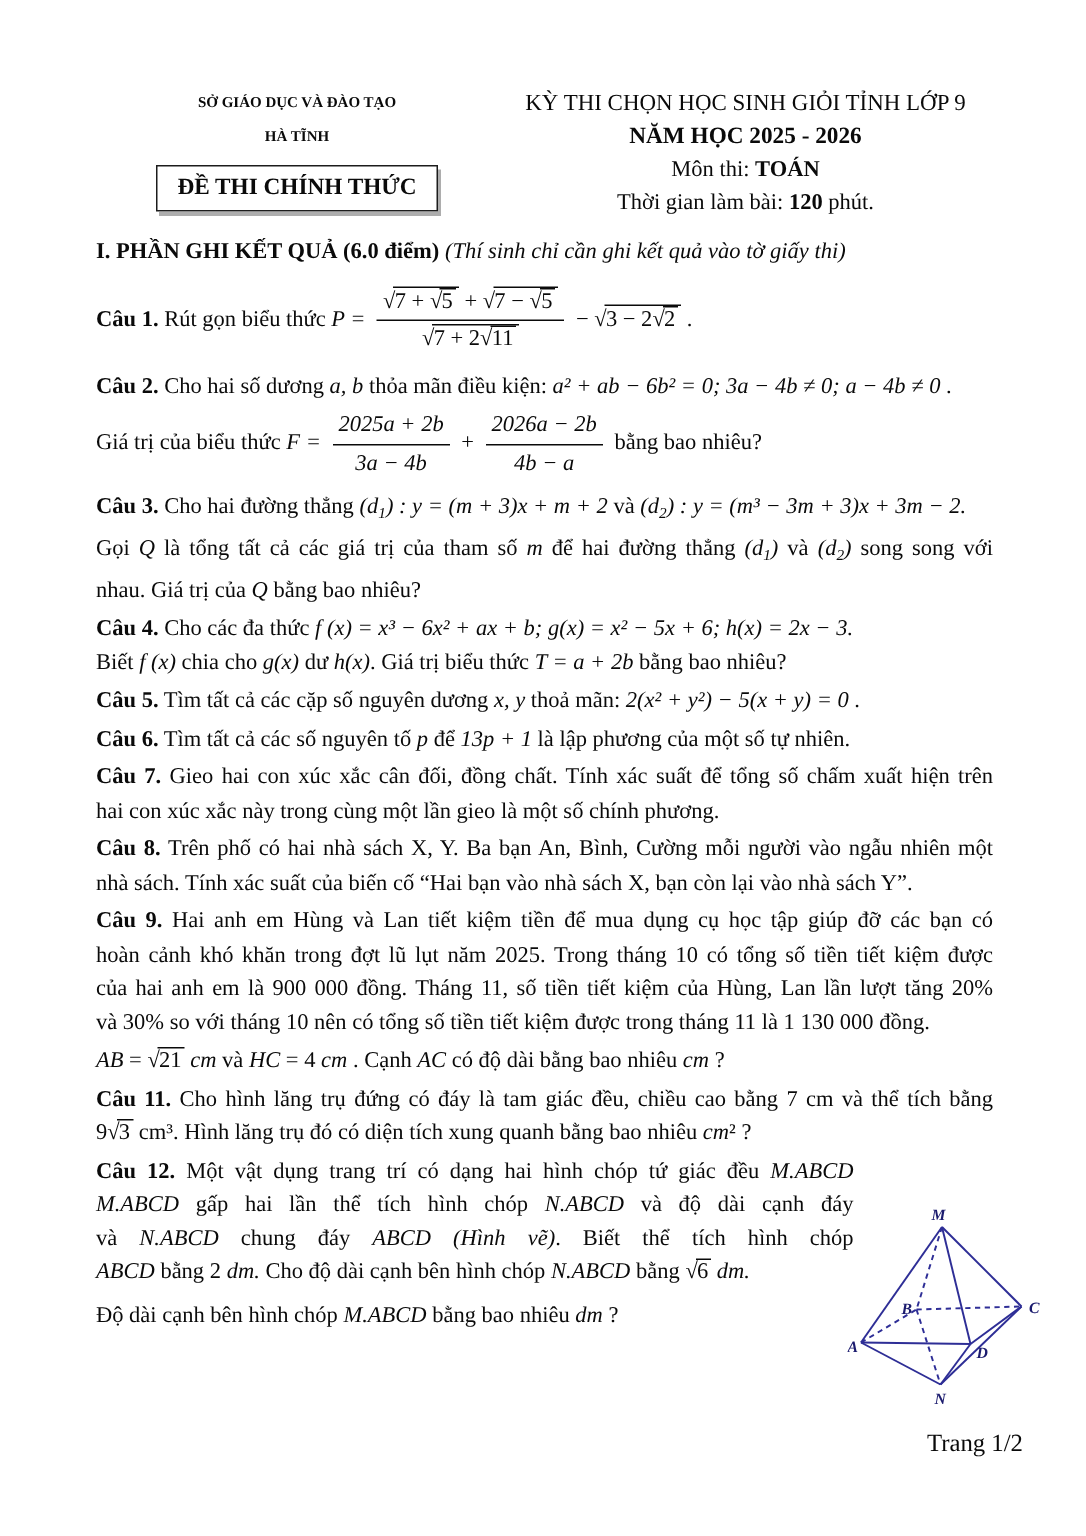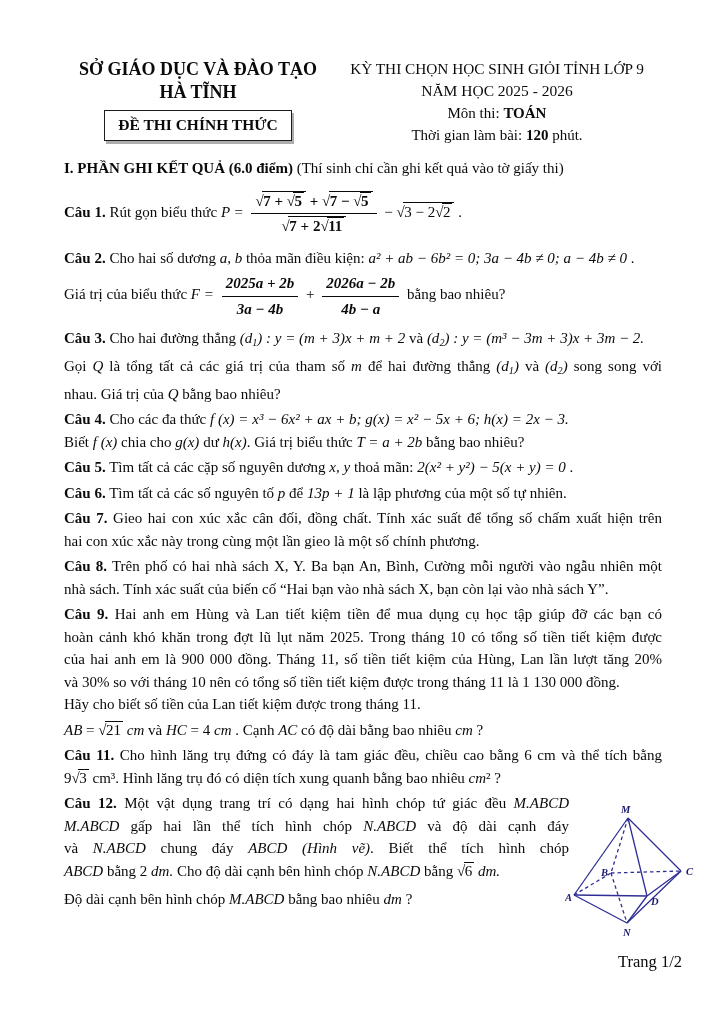--- a/index.html
+++ b/index.html
@@ -12,52 +12,52 @@
     color: #0a0a0a;
     overflow: hidden;
   }
   .content {
     position: absolute; left: 64px; top: 58px; width: 598px;
     font-size: 15px; line-height: 22.5px;
   }
   
   .hdr { display: flex; }
   .hleft { width: 268px; text-align: center; }
-  .hl1, .hl2 { font-weight: bold; font-size: 18px; }
+  .hl1, .hl2 { font-weight: bold; font-size: 10px; }
   .boxwrap { margin-top: 7px; }
   .obox {
     display: inline-block; border: 1.6px solid #1c1c1c;
     padding: 3px 13px; font-weight: bold; font-size: 15.5px;
     box-shadow: 2px 3px 0 #adadad;
     font-family: Liberation Serif, serif;
   }
   .hnote { width: 268px; text-align: center; font-style: italic; margin-top: 10px; }
   .hright { flex: 1; text-align: center; line-height: 22px; }
   .hr1 { font-weight: normal; font-size: 15.3px; white-space: nowrap; }
-  .hr2 { font-weight: normal; font-size: 15.5px; }
+  .hr2 { font-weight: bold; font-size: 15.5px; }
   .sec { margin: 11px 0 5px; }
   .sec .t { font-weight: bold; }
-  .sec .st { }
+  .sec .st { font-style: italic; }
   
   .q { margin-bottom: 3px; }
   .ln { min-height: 22.5px; }
   .jl { text-align: justify; text-align-last: justify; }
   .seg-b { font-weight: bold; }
   .seg-i { font-style: italic; }
   .seg-isub { font-style: italic; font-size: 68%; vertical-align: -0.32em; }
   .mi { font-style: italic; }
   
   .sqrt { white-space: nowrap; }
   .rad { font-style: normal; }
   .ovl {
     display: inline-block; line-height: 1.1;
     border-top: 1.3px solid #0a0a0a;
     padding: 0 2px 0 1px; margin-left: -1.5px;
   }
-  .frac { display: inline-block; vertical-align: middle; text-align: center; margin: 0 4px; font-weight: bold; }
+  .frac { display: inline-block; vertical-align: middle; text-align: center; margin: 0 4px; }
   .frac .num { display: block; padding: 0 4px 1px; }
   .frac .den { display: block; border-top: 1.3px solid #0a0a0a; padding: 1px 4px 0; }
   .q1line { padding: 5px 0 6px; }
   .fline { padding: 3px 0 4px; }
   .q12par { width: 505px; }
   
   .fig { position: absolute; left: 565px; top: 802px; }
   .fig text { font-family: "Liberation Serif", "DejaVu Serif", serif; font-style: italic; font-weight: bold; }
   .footer { position: absolute; right: 42px; top: 952px; font-size: 16.5px; }
 </style>
@@ -129,29 +129,28 @@
     <div class="q">
       <div class="ln jl"><span class="seg-b">Câu 8.</span><span> Trên phố có hai nhà sách X, Y. Ba bạn An, Bình, Cường mỗi người vào ngẫu nhiên một</span></div>
       <div class="ln"><span>nhà sách. Tính xác suất của biến cố “Hai bạn vào nhà sách X, bạn còn lại vào nhà sách Y”.</span></div>
     </div>
 
     <div class="q">
       <div class="ln jl"><span class="seg-b">Câu 9.</span><span> Hai anh em Hùng và Lan tiết kiệm tiền để mua dụng cụ học tập giúp đỡ các bạn có</span></div>
       <div class="ln jl"><span>hoàn cảnh khó khăn trong đợt lũ lụt năm 2025. Trong tháng 10 có tổng số tiền tiết kiệm được</span></div>
       <div class="ln jl"><span>của hai anh em là 900 000 đồng. Tháng 11, số tiền tiết kiệm của Hùng, Lan lần lượt tăng 20%</span></div>
       <div class="ln"><span>và 30% so với tháng 10 nên có tổng số tiền tiết kiệm được trong tháng 11 là 1 130 000 đồng.</span></div>
-      <div class="ln"><span>Hãy cho biết số tiền của Lan tiết kiệm được trong tháng 11.</span></div>
     </div>
 
     <div class="q">
       <div class="ln"><span class="seg-i">AB</span><span> = </span><span class="sqrt"><span class="rad">√</span><span class="ovl">21</span></span><span class="seg-i"> cm</span><span>  và  </span><span class="seg-i">HC</span><span> = 4 </span><span class="seg-i">cm</span><span> . Cạnh  </span><span class="seg-i">AC</span><span>  có độ dài bằng bao nhiêu  </span><span class="seg-i">cm</span><span> ?</span></div>
     </div>
 
     <div class="q">
-      <div class="ln jl"><span class="seg-b">Câu 11.</span><span> Cho hình lăng trụ đứng có đáy là tam giác đều, chiều cao bằng  6 cm  và thể tích bằng</span></div>
+      <div class="ln jl"><span class="seg-b">Câu 11.</span><span> Cho hình lăng trụ đứng có đáy là tam giác đều, chiều cao bằng  7 cm  và thể tích bằng</span></div>
       <div class="ln"><span>9</span><span class="sqrt"><span class="rad">√</span><span class="ovl">3</span></span><span> cm³.  Hình lăng trụ đó có diện tích xung quanh bằng bao nhiêu  </span><span class="seg-i">cm</span><span>² ?</span></div>
     </div>
 
     <div class="q">
       <div class="q12par">
         <div class="ln jl"><span class="seg-b">Câu 12.</span><span> Một vật dụng trang trí có dạng hai hình chóp tứ giác đều  </span><span class="seg-i">M.ABCD</span></div>
         <div class="ln jl"><span class="seg-i">M.ABCD</span><span>  gấp hai lần thể tích hình chóp  </span><span class="seg-i">N.ABCD</span><span>  và độ dài cạnh đáy</span></div>
         <div class="ln jl"><span>và  </span><span class="seg-i">N.ABCD</span><span>  chung đáy  </span><span class="seg-i">ABCD</span><span>  </span><span class="seg-i">(Hình vẽ)</span><span>. Biết thể tích hình chóp</span></div>
         <div class="ln"><span class="seg-i">ABCD</span><span>  bằng  2 </span><span class="seg-i">dm.</span><span>  Cho độ dài cạnh bên hình chóp  </span><span class="seg-i">N.ABCD</span><span>  bằng </span><span class="sqrt"><span class="rad">√</span><span class="ovl">6</span></span><span class="seg-i"> dm.</span></div>
       </div>

